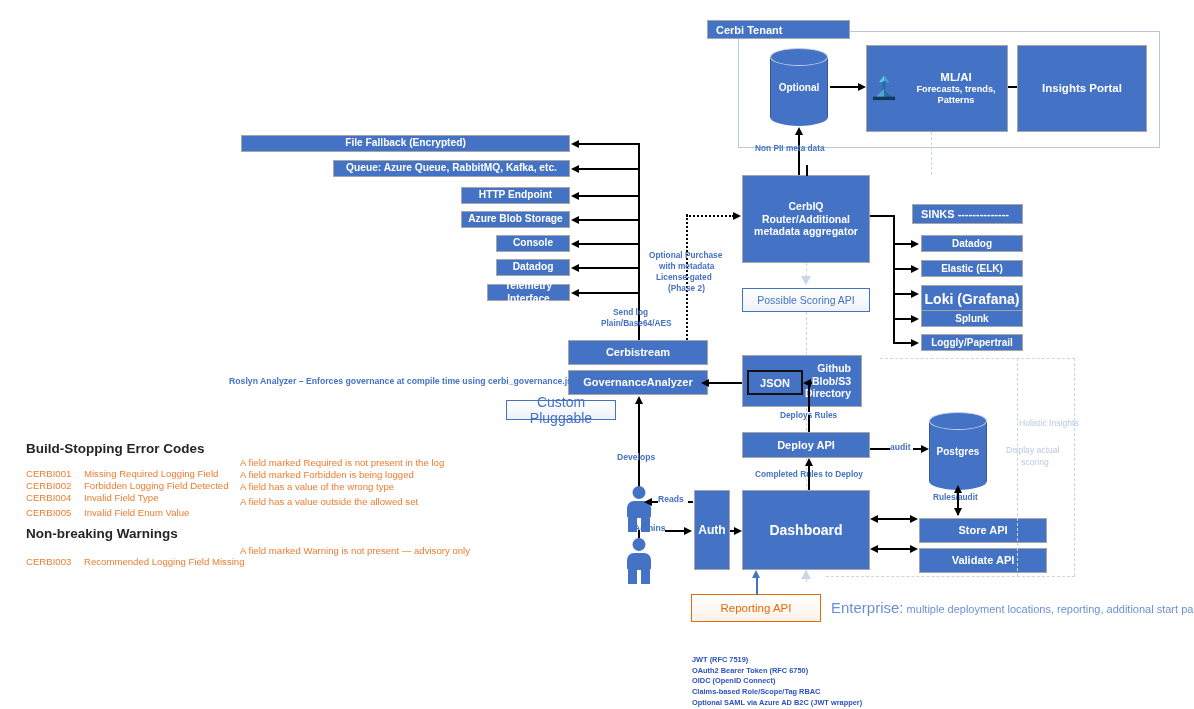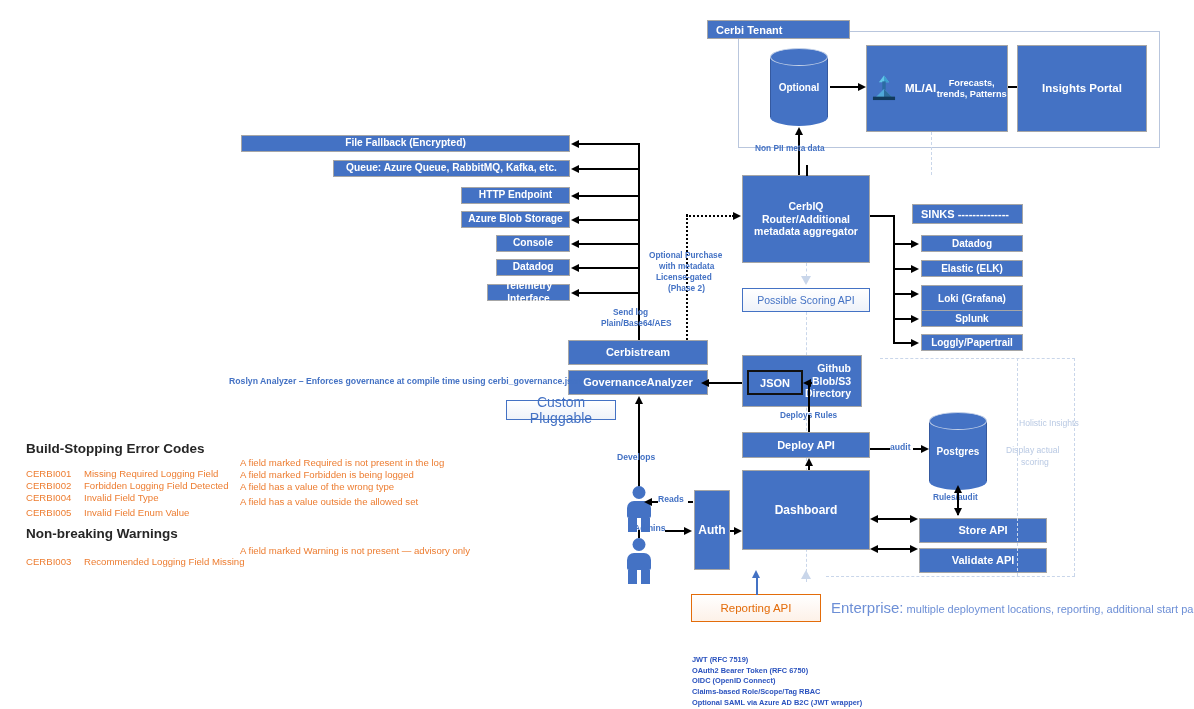--- a/index.html
+++ b/index.html
@@ -113,21 +113,21 @@
 
   <div class="node bluebox" style="left:866px;top:45px;width:142px;height:87px;flex-direction:row;gap:4px;">
     <svg class="ml-icon" viewBox="0 0 40 40" style="flex:0 0 34px;">
       <polygon points="20,4 26,12 14,12" fill="#63c6e8"></polygon>
       <polygon points="20,4 26,12 20,12" fill="#3d9fd0"></polygon>
       <rect x="18" y="11" width="4" height="10" fill="#2b6ca3"></rect>
       <polygon points="20,20 33,33 7,33" fill="#4fa8d8"></polygon>
       <polygon points="20,20 33,33 20,33" fill="#2d6d9c"></polygon>
       <polygon points="7,33 33,33 33,29 7,29" fill="#123a5c"></polygon>
     </svg>
-    <div style="display:flex;flex-direction:row;align-items:center;">
+    <div style="display:flex;flex-direction:column;align-items:center;">
       <span style="font-size:11.5px;">ML/AI</span>
       <span style="font-size:9.2px;">Forecasts, trends, Patterns</span>
     </div>
   </div>
 
   <div class="ln hln" style="left:1008px;top:86px;width:18px;"></div>
   <div class="arrow ar-right" style="left:1024px;top:82.5px;"></div>
 
   <div class="node bluebox" style="left:1017px;top:45px;width:130px;height:87px;font-size:11.5px;">
     <span>Insights Portal</span>
@@ -207,21 +207,21 @@
 
   <div class="node bluebox" style="left:912px;top:204px;width:111px;height:20px;font-size:11px;justify-content:flex-start;padding-left:8px;">
     <span>SINKS --------------</span>
   </div>
   <div class="node bluebox" style="left:921px;top:235px;width:102px;height:17px;font-size:10px;">
     <span>Datadog</span>
   </div>
   <div class="node bluebox" style="left:921px;top:260px;width:102px;height:17px;font-size:10px;">
     <span>Elastic (ELK)</span>
   </div>
-  <div class="node bluebox" style="left:921px;top:285px;width:102px;height:28px;font-size:10px;">
+  <div class="node bluebox" style="left:921px;top:285px;width:102px;height:28px;font-size:14px;">
     <span>Loki (Grafana)</span>
   </div>
   <div class="node bluebox" style="left:921px;top:310px;width:102px;height:17px;font-size:10px;">
     <span>Splunk</span>
   </div>
   <div class="node bluebox" style="left:921px;top:334px;width:102px;height:17px;font-size:10px;">
     <span>Loggly/Papertrail</span>
   </div>
 
   <div class="ln hln" style="left:870px;top:215px;width:24px;"></div>
@@ -321,21 +321,21 @@
   <div class="ln vln" style="left:638px;top:530px;height:8px;"></div>
   <div class="ln hln" style="left:665px;top:530px;width:21px;"></div>
   <div class="arrow ar-right" style="left:684px;top:526.5px;"></div>
 
   <div class="node bluebox" style="left:694px;top:490px;width:36px;height:80px;font-size:12px;">
     <span>Auth</span>
   </div>
   <div class="ln hln" style="left:730px;top:530px;width:6px;"></div>
   <div class="arrow ar-right" style="left:734px;top:526.5px;"></div>
 
-  <div class="node bluebox" style="left:742px;top:470px;width:128px;height:80px;font-size:12px;align-items:center;">
+  <div class="node bluebox" style="left:742px;top:490px;width:128px;height:80px;font-size:14px;align-items:center;">
     <span>Dashboard</span>
   </div>
 
   <div class="ln hln" style="left:876px;top:518px;width:40px;"></div>
   <div class="arrow ar-left" style="left:870px;top:514.5px;"></div>
   <div class="arrow ar-right" style="left:910px;top:514.5px;"></div>
   <div class="node bluebox" style="left:919px;top:518px;width:128px;height:25px;font-size:11px;">
     <span>Store API</span>
   </div>
 

